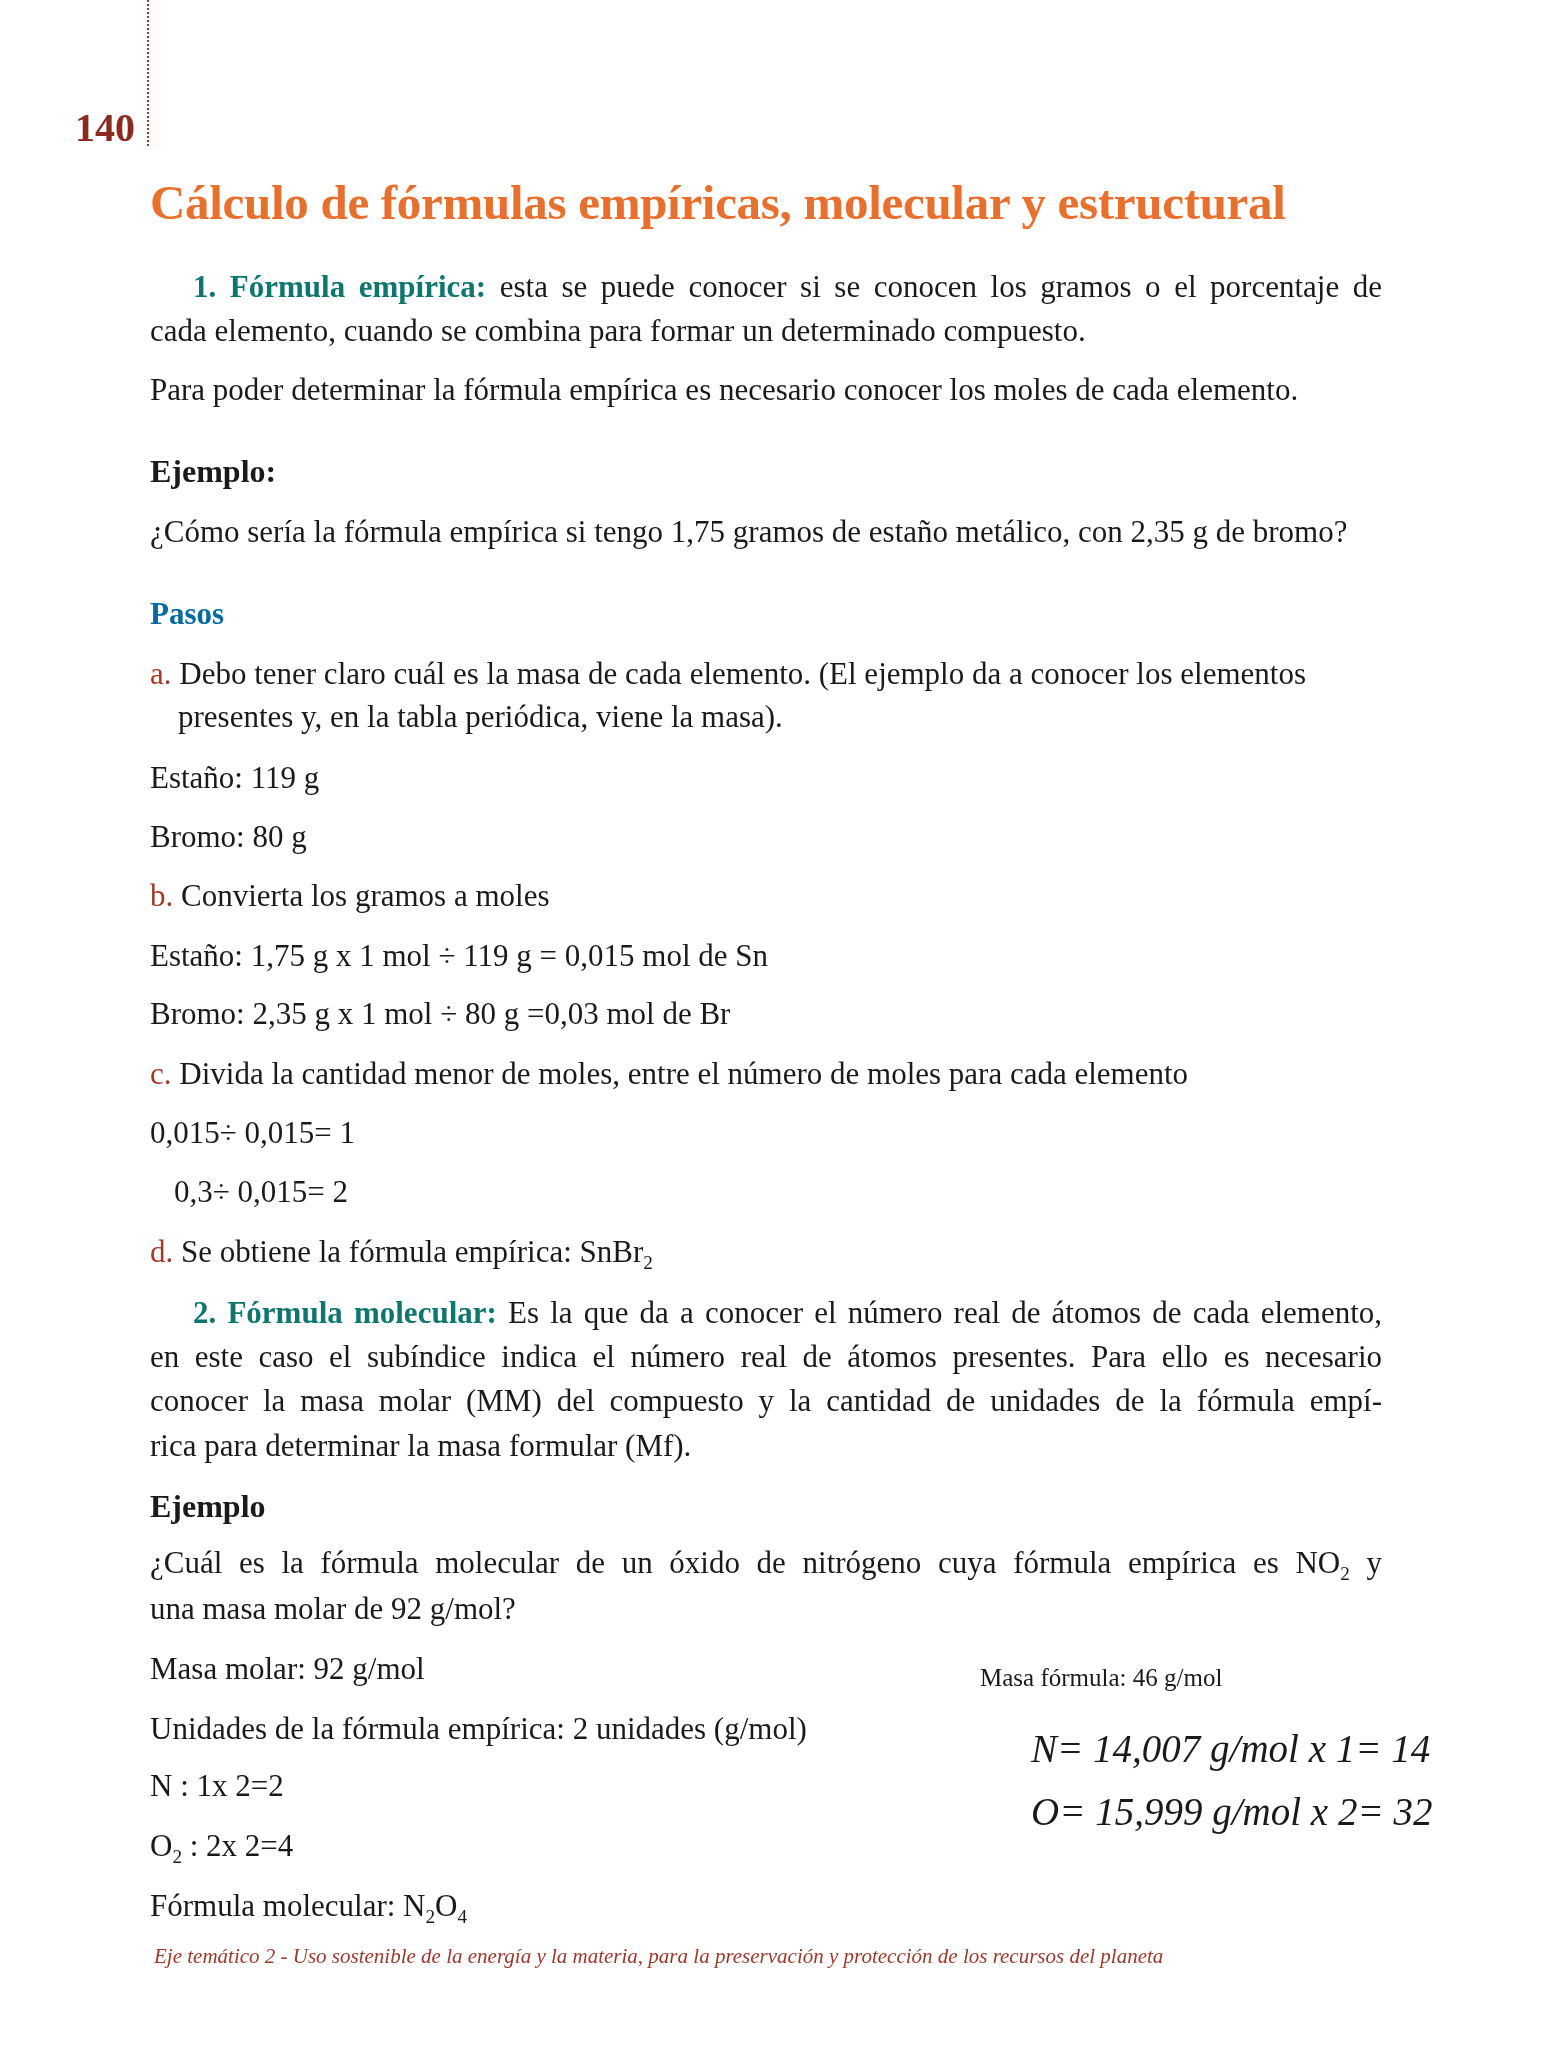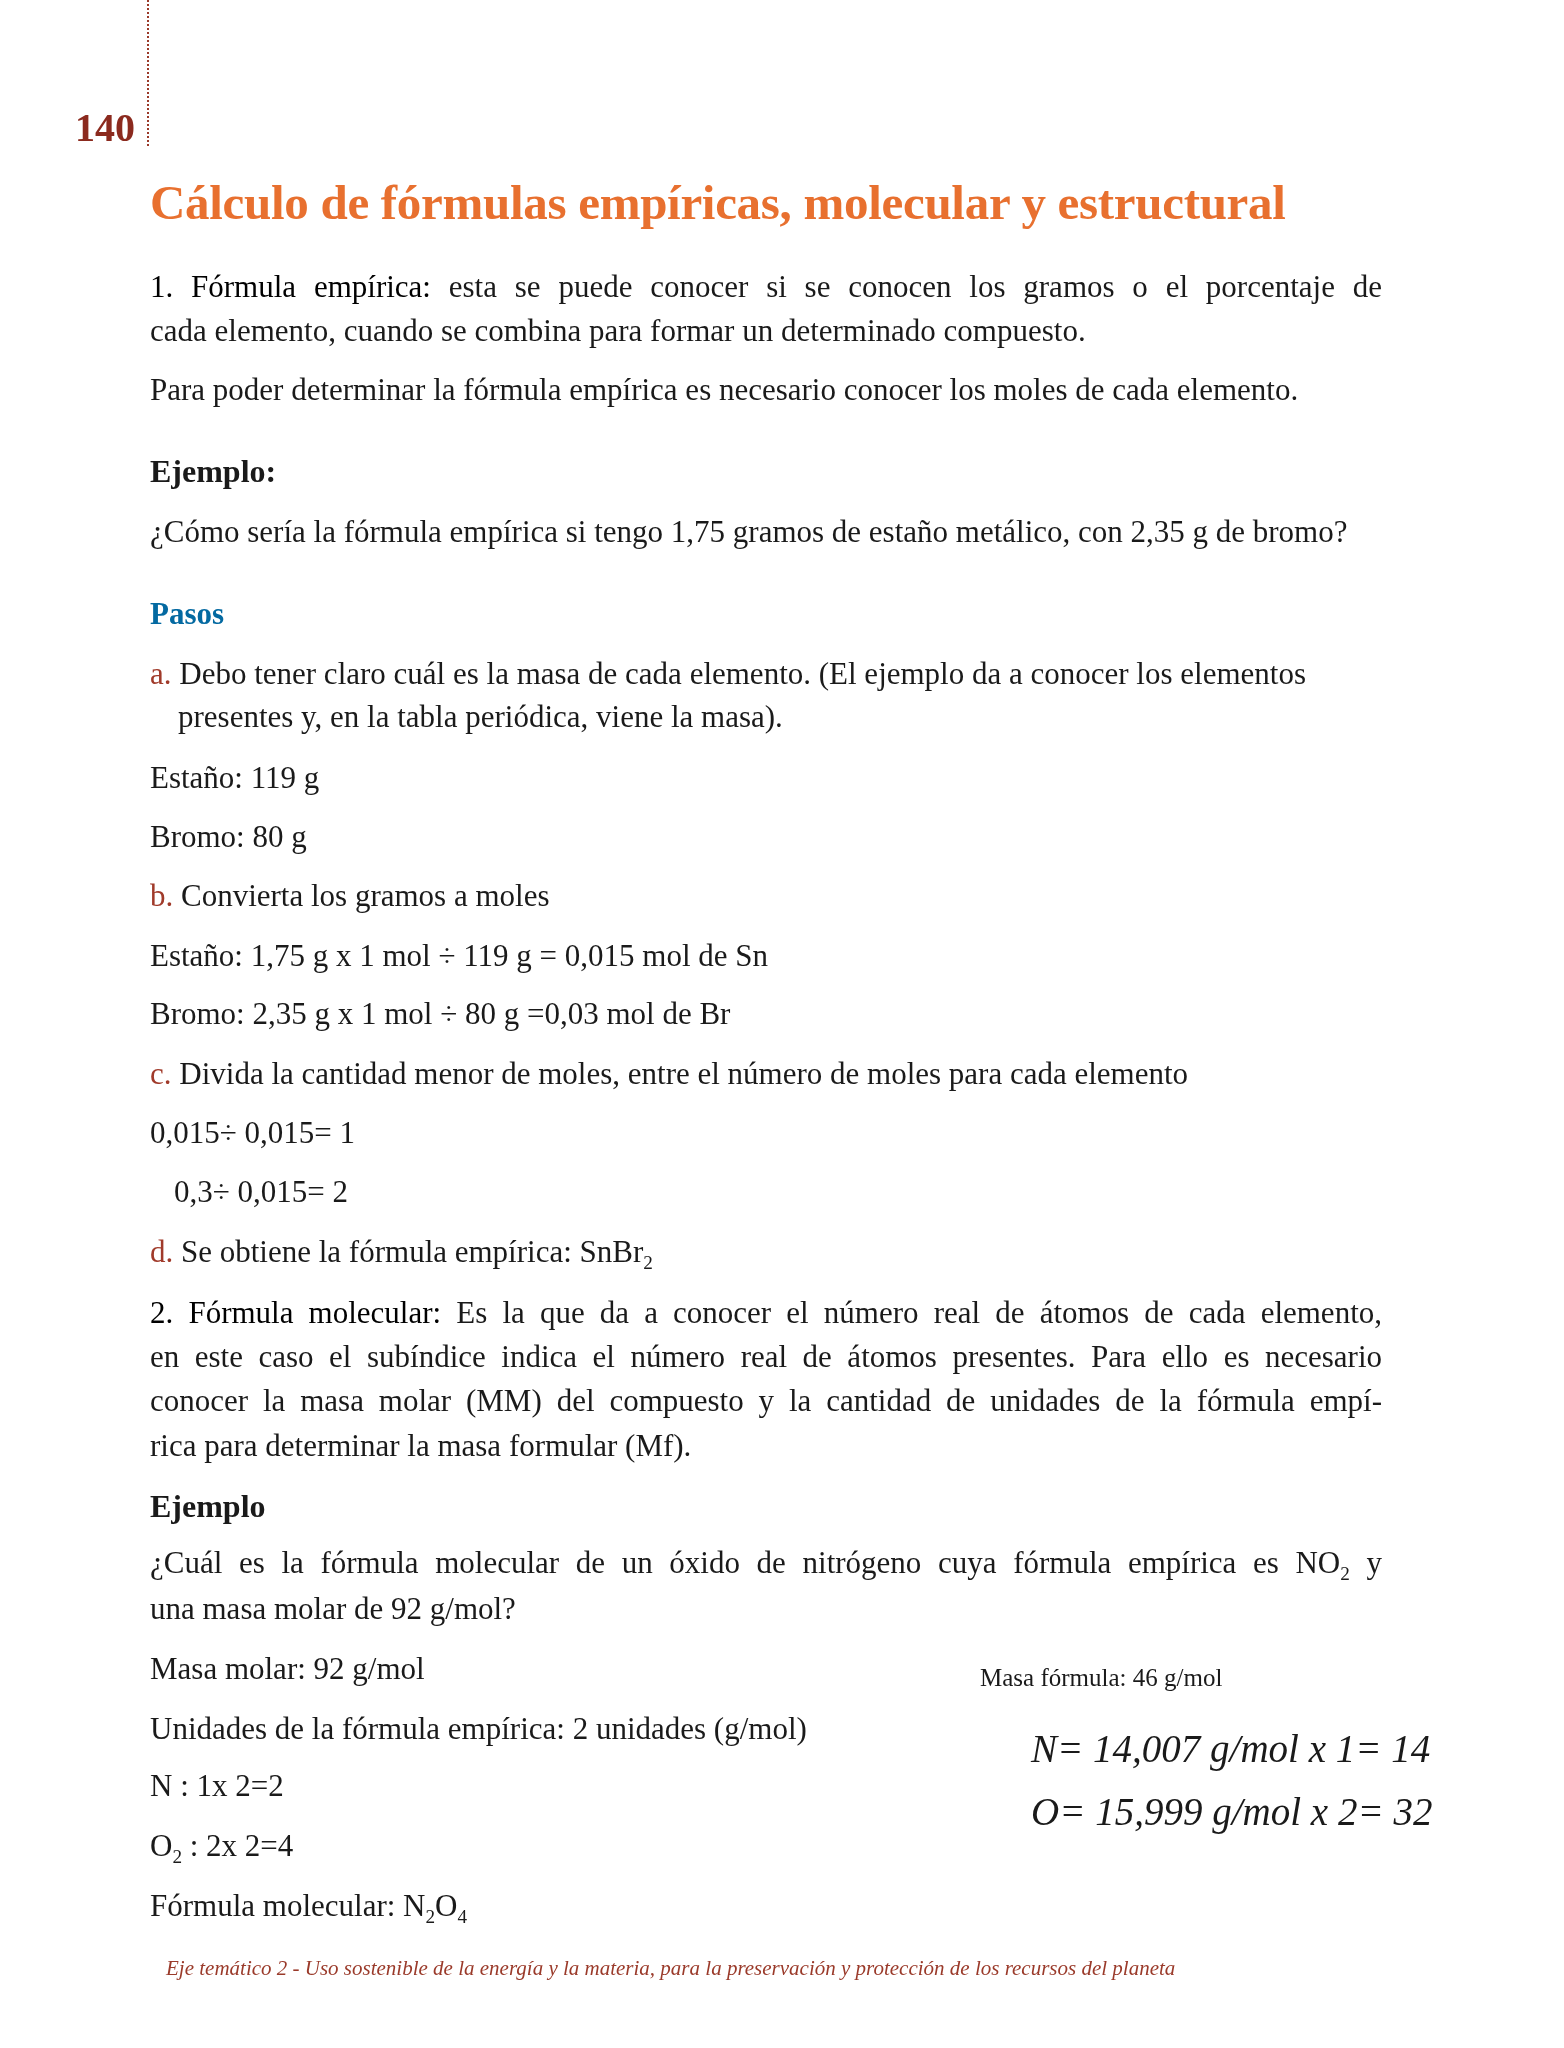--- a/index.html
+++ b/index.html
@@ -19,29 +19,29 @@
   .title {
     position: absolute; left: 150px; top: 176px; margin: 0;
     font-size: 49px; font-weight: bold; color: #e8702f; line-height: 1.1;
     letter-spacing: -0.3px; white-space: nowrap;
   }
   .line {
     position: absolute; left: 150px; margin: 0;
     font-size: 31px; line-height: 1.2; white-space: nowrap;
   }
   .justify { width: 1232px; white-space: normal; text-align: justify; text-align-last: justify; }
-  .green { color: #000000; font-weight: normal; }
+  .green { color: #0f766e; font-weight: bold; margin-left: 43px; }
   .heading { font-weight: bold; font-size: 32px; }
   .pasos { color: #0369a1; font-weight: bold; font-size: 31px; }
   .lbl { color: #a03a2a; }
   sub { font-size: 0.62em; vertical-align: -0.35em; line-height: 0; }
   .right { position: absolute; font-size: 25px; line-height: 1.2; white-space: nowrap; margin: 0; }
   .right.small { font-size: 39px; font-style: italic; }
   .footer {
-    position: absolute; left: 150px; top: 1940px; margin: 16px;
+    position: absolute; left: 150px; top: 1940px; margin: 4px;
     font-size: 21px; font-style: italic; color: #9a3a2a; white-space: nowrap;
   }
 </style>
 </head>
 <body>
 
 <div class="dotline"></div>
 <div class="pagenum">140</div>
 
 <h1 class="title">Cálculo de fórmulas empíricas, molecular y estructural</h1>

